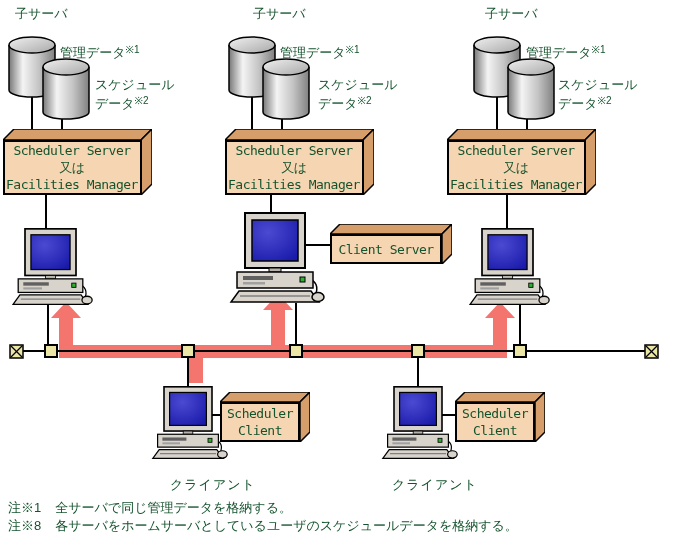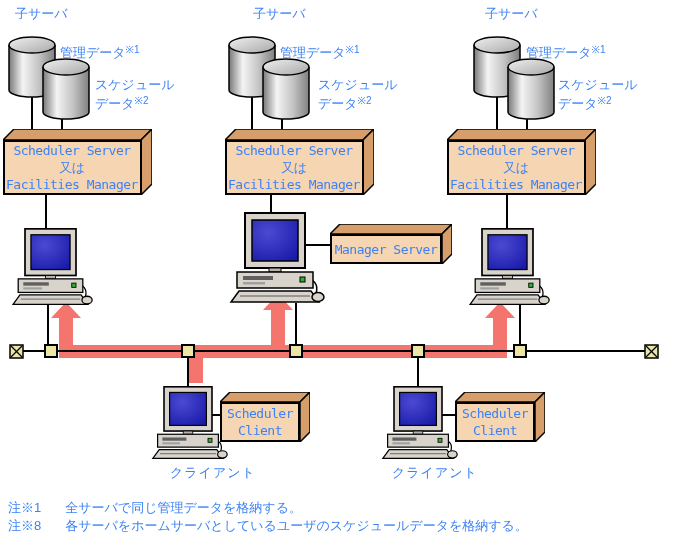--- a/index.html
+++ b/index.html
@@ -1,40 +1,40 @@
 <!DOCTYPE html>
 <html style="--box-front: #F6D5B2; --box-shade: #D69E6A; --flow-red: #F4746E; --tap-yellow: #EBE6A6; --screen-blue: #1A1AAA;"><head>
 <meta charset="utf-8">
 <style>
   html,body{margin:0;padding:0;background:#fff;}
   #canvas{position:relative;width:675px;height:552px;background:#fff;overflow:hidden;
-          font-family:"Liberation Sans",sans-serif;color:#3b82f6;text-decoration:underline;}
+          font-family:"Liberation Sans",sans-serif;color:#14532d;text-decoration:underline;}
   .abs{position:absolute;}
   .lbl{font-size:13px;line-height:16px;white-space:nowrap;z-index:5;}
   .sup{font-size:10px;vertical-align:4px;}
   .vline{position:absolute;width:2px;background:#000;z-index:2;}
   .hline{position:absolute;height:2px;background:#000;z-index:2;}
   .flow{position:absolute;background:var(--flow-red,#F4746E);z-index:1;}
   .arrowhead{position:absolute;width:0;height:0;z-index:1;
              border-left:15px solid transparent;border-right:15px solid transparent;
              border-bottom:16px solid var(--flow-red,#F4746E);}
   .tap{position:absolute;width:14px;height:14px;box-sizing:border-box;
        background:var(--tap-yellow,#EBE6A6);border:2px solid #000;z-index:3;}
   .term{position:absolute;z-index:3;}
   .pc{position:absolute;z-index:4;}
   .cyl{position:absolute;z-index:3;}
   .box3d{position:absolute;z-index:4;}
   .b3front{fill:var(--box-front,#F6D5B2);stroke:#000;stroke-width:2;}
   .b3shade{fill:var(--box-shade,#D69E6A);stroke:#000;stroke-width:1.5;}
   .b3text{position:absolute;display:flex;flex-direction:column;justify-content:center;
           align-items:center;text-align:center;font-family:"DejaVu Sans Mono",monospace;
           font-size:13px;line-height:17px;letter-spacing:-0.5px;white-space:nowrap;}
-  .caption{font-size:13px;letter-spacing:1px;white-space:nowrap;z-index:5;}
+  .caption{font-size:13px;letter-spacing:1px;white-space:nowrap;z-index:5;margin-top:12px;}
   .note{font-size:13px;line-height:16px;white-space:nowrap;z-index:5;}
-  .note-ref{margin-right:24px;}
+  .note-ref{margin-right:14px;}
 </style>
 </head>
 <body>
 
 <div id="canvas">
 
   <svg width="0" height="0" style="position:absolute">
     <defs>
       <radialGradient id="scr" cx="35%" cy="30%" r="85%">
         <stop offset="0%" stop-color="#4A4AD2"></stop>
@@ -133,21 +133,21 @@
     </svg>
 
   <div class="hline" style="left:303px;top:244px;width:27px"></div>
   <div class="box3d" style="left:330px;top:224px;width:122px;height:40px">
     <svg width="122" height="40" viewBox="0 0 122 40">
       <polygon class="b3shade" points="0,10 10,0 122,0 112,10"></polygon>
       <polygon class="b3shade" points="112,10 122,0 122,30 112,40"></polygon>
       <rect class="b3front" x="1" y="11" width="110" height="28"></rect>
     </svg>
     <div class="b3text" style="left:0;top:10px;width:112px;height:30px">
-      <div>Manager Server</div>
+      <div>Client Server</div>
     </div>
   </div>
 
   <div class="abs lbl" style="left:485px;top:6px">子サーバ</div>
   <div class="vline" style="left:496px;top:95px;height:45px"></div>
   <div class="vline" style="left:526px;top:116px;height:24px"></div>
   <svg class="cyl" style="left:473px;top:36px" width="48" height="62" viewBox="0 0 48 62">
       <use href="#db-icon"></use>
     </svg>
   <svg class="cyl" style="left:507px;top:58px" width="48" height="62" viewBox="0 0 48 62">

